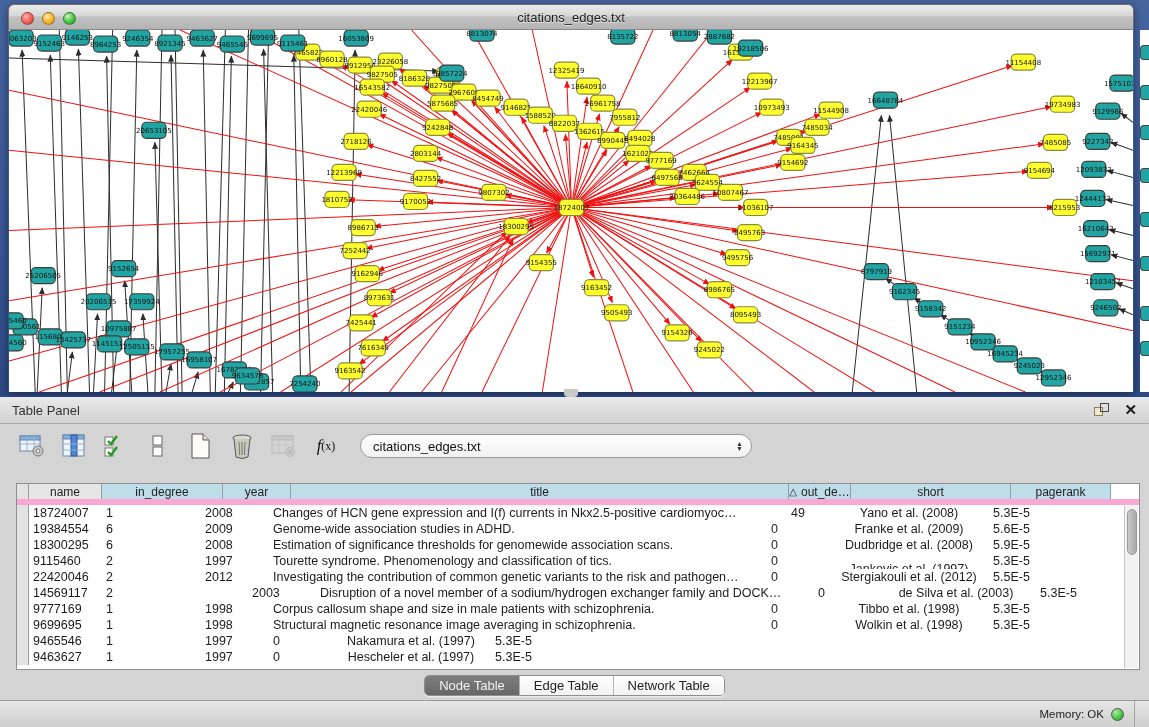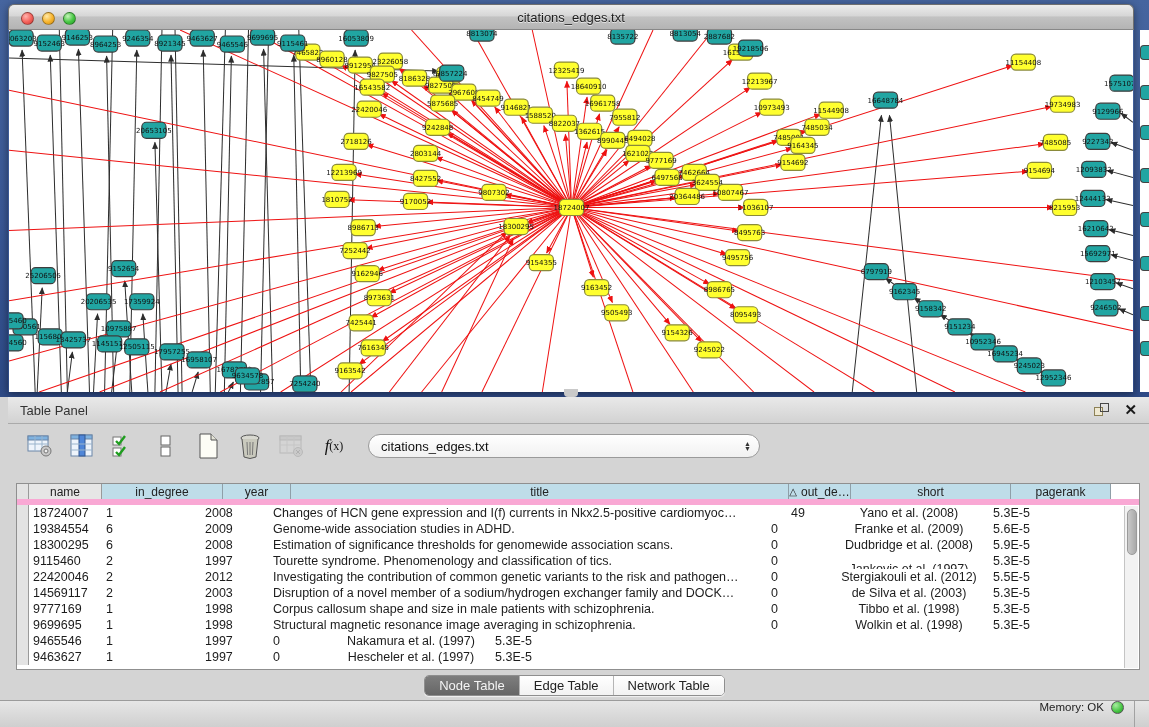--- a/index.html
+++ b/index.html
@@ -19,21 +19,21 @@
   .tl.red    { background:radial-gradient(circle at 35% 30%, #ffb3ad, #f4615a 55%, #c93a34); }
   .tl.yellow { background:radial-gradient(circle at 35% 30%, #ffe9a8, #f8b42c 55%, #c98a14); }
   .tl.green  { background:radial-gradient(circle at 35% 30%, #c6f3b9, #46c643 55%, #259a27); }
   .canvas { position:absolute; left:1px; top:26px; right:1px; bottom:0; background:#ffffff; overflow:hidden; }
   .canvas svg { display:block; width:100%; height:100%; }
   .sliver { position:absolute; right:0; top:30px; width:9px; height:362px; background:#ffffff; }
   .sliver .stub { position:absolute; left:0; width:9px; height:15px; background:#21a5a2; border:1px solid #444; border-right:none; border-radius:4px 0 0 4px; }
   .mdi-notch { position:absolute; left:564px; top:389px; width:14px; height:8px; background:#c9c9c9; border-radius:0 0 4px 4px; }
 
   
-  .table-panel { position:absolute; left:0; top:397px; width:1149px; height:303px; background:#d4d4d4;padding-left:8px; }
+  .table-panel { position:absolute; left:0; top:397px; width:1149px; height:303px; background:#d4d4d4; }
   .panel-titlebar { height:27px; background:linear-gradient(180deg,#e9e9e9,#d2d2d2); border-bottom:1px solid #aaa;
                     display:flex; align-items:center; padding:0 12px; }
   .panel-titlebar .ptitle { font-size:13px; color:#333; }
   .panel-titlebar .spacer { flex:1; }
   .float-icon { position:relative; width:16px; height:14px; margin-right:14px; cursor:pointer; }
   .float-icon .sq1 { position:absolute; left:0; top:4px; width:9px; height:9px; border:1.5px solid #8d8156; background:#efe9d2; }
   .float-icon .sq2 { position:absolute; left:6px; top:0; width:9px; height:9px; border:1.5px solid #474747; }
   .close-x { font-size:15px; font-weight:bold; color:#1a1a1a; cursor:pointer; line-height:14px; }
 
   .toolbar { height:44px; display:flex; align-items:center; padding-left:18px; gap:14px; }
@@ -61,21 +61,21 @@
 
   .tabsbar { position:absolute; left:0; top:273px; width:1149px; height:30px; display:flex; align-items:center; justify-content:center; }
   .seg { display:flex; height:21px; border:1px solid #8e8e8e; border-radius:5px; overflow:hidden; background:#fff; box-shadow:0 1px 1px rgba(255,255,255,.7); }
   .seg .tab { padding:0 14px; font-size:13px; line-height:20px; color:#222; background:linear-gradient(180deg,#ffffff,#f2f2f2); border-right:1px solid #b5b5b5; cursor:pointer; }
   .seg .tab:last-child { border-right:none; }
   .seg .tab.active { background:linear-gradient(180deg,#7e7e7e,#666666); color:#f4f4f4; }
 
   
   .statusbar { position:absolute; left:0; top:700px; width:1149px; height:27px;
                background:linear-gradient(180deg,#e6e6e6,#cfcfcf); border-top:1px solid #9b9b9b;
-               display:flex; align-items:flex-start; justify-content:flex-end; }
+               display:flex; align-items:center; justify-content:flex-end; }
   .mem-label { font-size:11.5px; color:#222; margin-right:7px; }
   .mem-dot { width:13px; height:13px; border-radius:50%; background:radial-gradient(circle at 35% 30%, #a8eda0, #44c341 60%, #2a9428); border:1px solid #555; margin-right:10px; }
   .sb-sep { width:1px; height:27px; background:#a2a2a2; margin-right:14px; }
 </style>
 </head>
 <body>
 
 <div class="mdi">
   <div class="net-window">
     <div class="titlebar">
@@ -658,21 +658,21 @@
           <div class="td" style="width: 68px;">2012</div>
           <div class="td" style="width: 498px;">Investigating the contribution of common genetic variants to the risk and pathogen…</div>
           <div class="td" style="width: 62px;">0</div>
           <div class="td c" style="width: 160px;">Stergiakouli et al. (2012)</div>
           <div class="td" style="width: 100px;">5.5E-5</div>
         </div>
         <div class="trow">
           <div class="gutter"></div>
           <div class="td" style="width: 73px;">14569117</div>
           <div class="td" style="width: 99px;">2</div>
-          <div class="td" style="width: 68px;">2003</div>
+          <div class="td" style="width: 68px; margin-left: 47px;">2003</div>
           <div class="td" style="width: 498px;">Disruption of a novel member of a sodium/hydrogen exchanger family and DOCK…</div>
           <div class="td" style="width: 62px;">0</div>
           <div class="td c" style="width: 160px;">de Silva et al. (2003)</div>
           <div class="td" style="width: 100px;">5.3E-5</div>
         </div>
         <div class="trow">
           <div class="gutter"></div>
           <div class="td" style="width: 73px;">9777169</div>
           <div class="td" style="width: 99px;">1</div>
           <div class="td" style="width: 68px;">1998</div>

